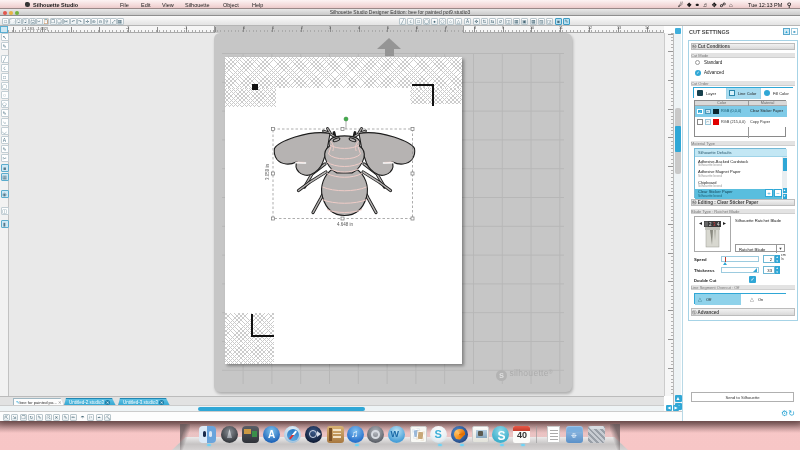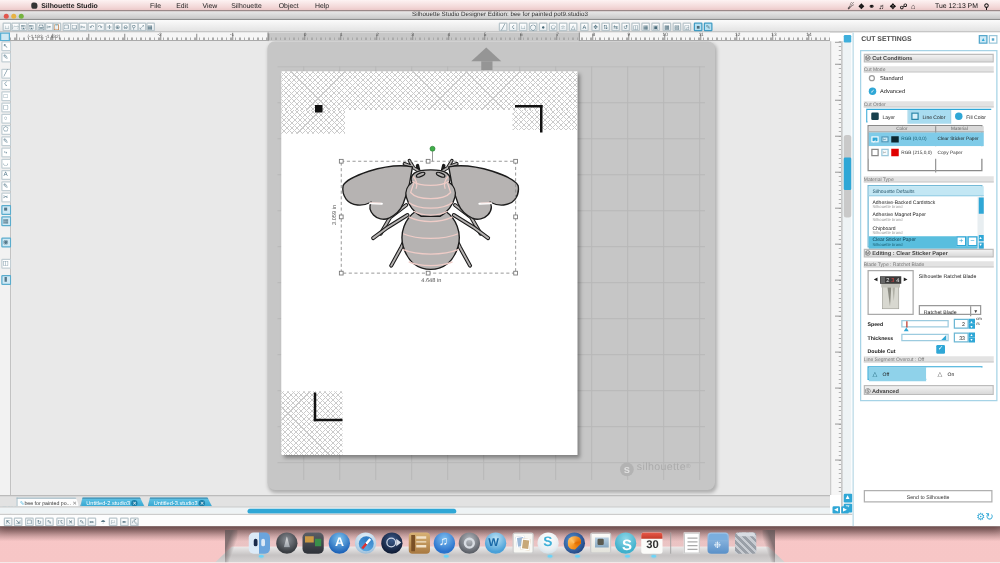--- a/index.html
+++ b/index.html
@@ -470,21 +470,21 @@
         </div>
       <div class="dk" style="left:472px; background:linear-gradient(#fcfcfa,#e2e2da); border-radius:2px; border:0.5px solid #ccc;">
           <span style="position:absolute;left:2.5px;top:2.5px;width:11px;height:8px;background:linear-gradient(#b8d0e2,#88a8c0);"></span>
           <span style="position:absolute;left:5px;top:4px;width:5px;height:5px;background:#5a5a50;border-radius:1px;"></span>
         </div>
       <div class="dk" style="left:492px; border-radius:50%; background:radial-gradient(circle at 50% 30%,#8fd8e8,#3fb0cc 70%);">
           <span style="position:absolute;left:5.5px;top:2.5px;color:#fff;font-size:12px;font-weight:bold;">S</span>
         </div>
       <div class="dk" style="left:513px; background:#fbfbf9; border-radius:2px;">
           <span style="position:absolute;left:0;top:0;width:17px;height:4.5px;background:linear-gradient(#e85a4a,#c43a2a);border-radius:2px 2px 0 0;"></span>
-          <span style="position:absolute;left:4px;top:3.5px;color:#333;font-size:9px;font-weight:bold;">30</span>
+          <span style="position:absolute;left:4px;top:3.5px;color:#333;font-size:9px;font-weight:bold;">40</span>
         </div>
       <div class="abs" style="left:536px; top:426px; width:1px; height:17px; background:rgba(255,255,255,.5); border-left:1px solid rgba(80,80,80,.4);"></div>
       <div class="dk" style="background:#fff; border:1px solid #ccc; width:13px; left:547px;">
           <span style="position:absolute;left:2px;top:2.5px;width:8px;height:1.5px;background:#aaa;box-shadow:0 3px #aaa,0 6px #aaa,0 9px #aaa;"></span>
         </div>
       <div class="dk" style="left:566px; background:linear-gradient(#9ec4e8,#5a90c8); border-radius:3px;">
           <span style="position:absolute;left:1px;top:1px;width:15px;height:4.5px;background:#7aaede;border-radius:2px 2px 0 0;"></span>
           <span style="position:absolute;left:5px;top:6px;color:#e8f2fa;font-size:7px;">❉</span>
         </div>
       <div class="dk" style="left:588px; border-radius:2px; background:repeating-linear-gradient(45deg,#c8ccd2 0 2px,#9aa0a8 2px 4px);">

